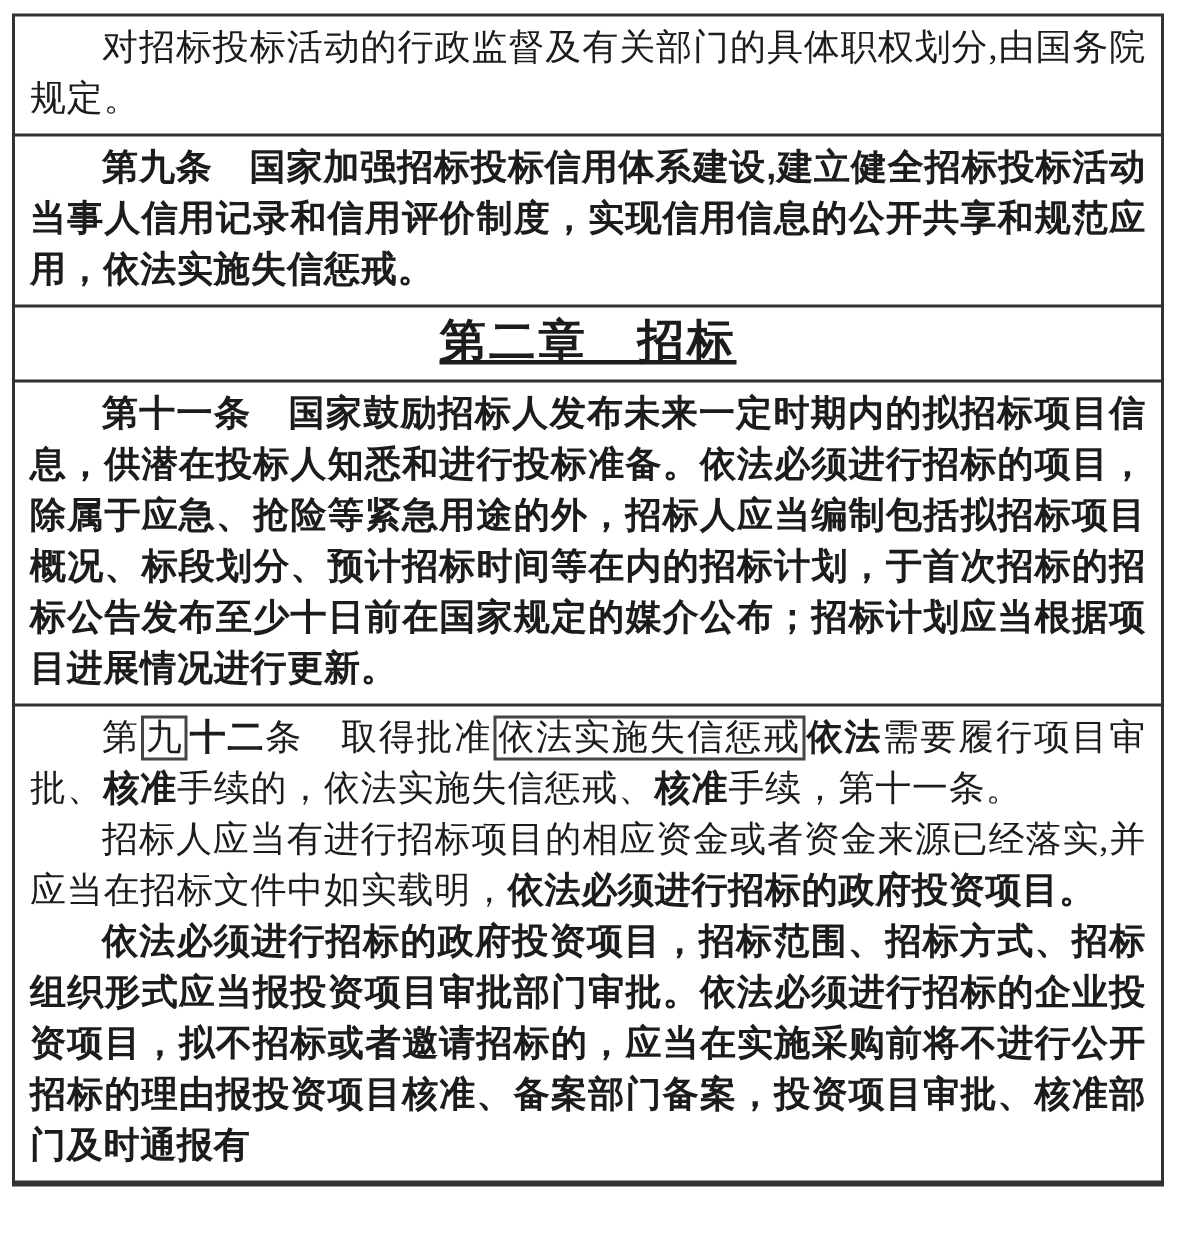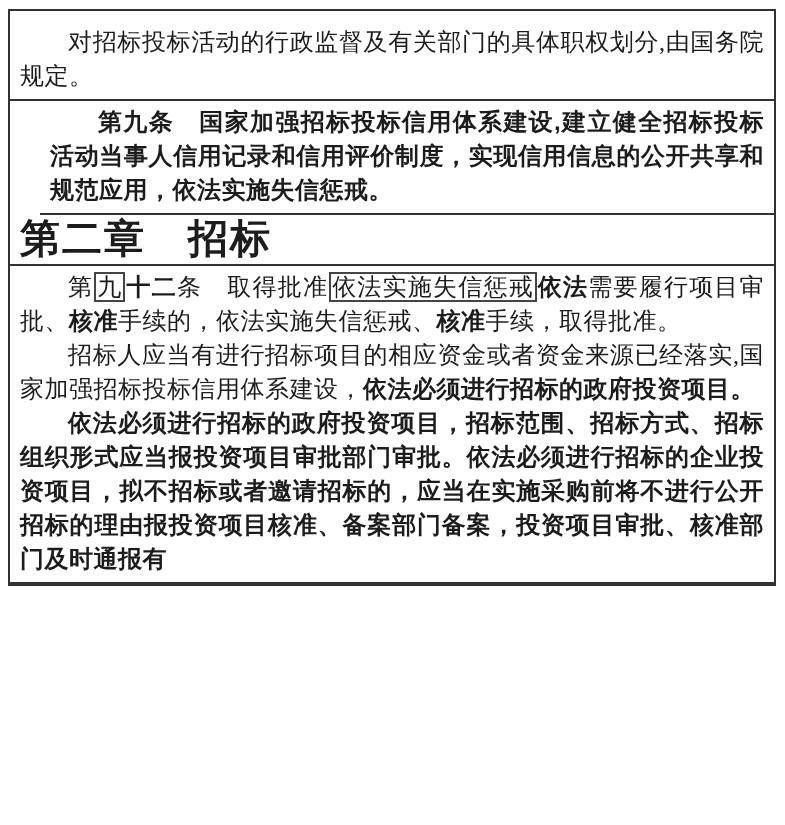--- a/index.html
+++ b/index.html
@@ -26,39 +26,41 @@
     background: #ffffff;
   }
   .row {
     border-bottom: 2px solid #323232;
     padding: 4px 10px 6px 10px;
     overflow: hidden;
   }
   .row:last-child {
     border-bottom: none;
   }
-  .row-intro   { min-height: 56px; margin-top: 10px; }
-  .row-a9      { min-height: 94px; margin-left: 30px; }
+  .row-intro   { min-height: 56px; }
+  .row-a9      { min-height: 94px; }
   .row-chapter { min-height: 36px; padding-top: 2px; padding-bottom: 4px; }
   .row-a10     { min-height: 100px; }
   .row-a11     { min-height: 176px; }
   .row-a12     { min-height: 262px; }
   .para {
     margin: 0;
     font-size: 24px;
     line-height: 34px;
     text-indent: 2em;
     text-align: justify;
     letter-spacing: 0.5px;
   }
   .chapter-title {
     text-indent: 0;
-    font-size: 40px;
+    text-align: center;
+    font-size: 31px;
     line-height: 42px;
     letter-spacing: 2px;
+    text-decoration: underline;
   }
   
   .seg-n {
     font-family: "Liberation Serif", "DejaVu Serif", serif;
     font-weight: 400;
   }
   
   .seg-b {
     font-family: "Liberation Sans", "DejaVu Sans", sans-serif;
     font-weight: 700;
@@ -84,21 +86,24 @@
 
     <section class="row row-a9">
       <p class="para"><span class="seg-b">第九条　国家加强招标投标信用体系建设,建立健全招标投标活动当事人信用记录和信用评价制度，实现信用信息的公开共享和规范应用，依法实施失信惩戒。</span></p>
     </section>
 
     <section class="row row-chapter">
       <p class="para chapter-title"><span class="seg-b">第二章　招标</span></p>
     </section>
 
 
+    <section class="row row-a11">
+      <p class="para"><span class="seg-b">第十一条　国家鼓励招标人发布未来一定时期内的拟招标项目信息，供潜在投标人知悉和进行投标准备。依法必须进行招标的项目，除属于应急、抢险等紧急用途的外，招标人应当编制包括拟招标项目概况、标段划分、预计招标时间等在内的招标计划，于首次招标的招标公告发布至少十日前在国家规定的媒介公布；招标计划应当根据项目进展情况进行更新。</span></p>
+    </section>
 
     <section class="row row-a12">
-      <p class="para"><span class="seg-n">第</span><span class="seg-x">九</span><span class="seg-b">十二</span><span class="seg-n">条　取得批准</span><span class="seg-x">依法实施失信惩戒</span><span class="seg-b">依法</span><span class="seg-n">需要履行项目审批、</span><span class="seg-b">核准</span><span class="seg-n">手续的，依法实施失信惩戒、</span><span class="seg-b">核准</span><span class="seg-n">手续，取得批准。</span></p>
-      <p class="para"><span class="seg-n">招标人应当有进行招标项目的相应资金或者资金来源已经落实,国家加强招标投标信用体系建设，</span><span class="seg-b">依法必须进行招标的政府投资项目。</span></p>
+      <p class="para"><span class="seg-n">第</span><span class="seg-x">九</span><span class="seg-b">十二</span><span class="seg-n">条　取得批准</span><span class="seg-x">依法实施失信惩戒</span><span class="seg-b">依法</span><span class="seg-n">需要履行项目审批、</span><span class="seg-b">核准</span><span class="seg-n">手续的，依法实施失信惩戒、</span><span class="seg-b">核准</span><span class="seg-n">手续，第十一条。</span></p>
+      <p class="para"><span class="seg-n">招标人应当有进行招标项目的相应资金或者资金来源已经落实,并应当在招标文件中如实载明，</span><span class="seg-b">依法必须进行招标的政府投资项目。</span></p>
       <p class="para"><span class="seg-b">依法必须进行招标的政府投资项目，招标范围、招标方式、招标组织形式应当报投资项目审批部门审批。依法必须进行招标的企业投资项目，拟不招标或者邀请招标的，应当在实施采购前将不进行公开招标的理由报投资项目核准、备案部门备案，投资项目审批、核准部门及时通报有</span></p>
     </section>
 
   </div>
 </div>
 
 </body></html>

